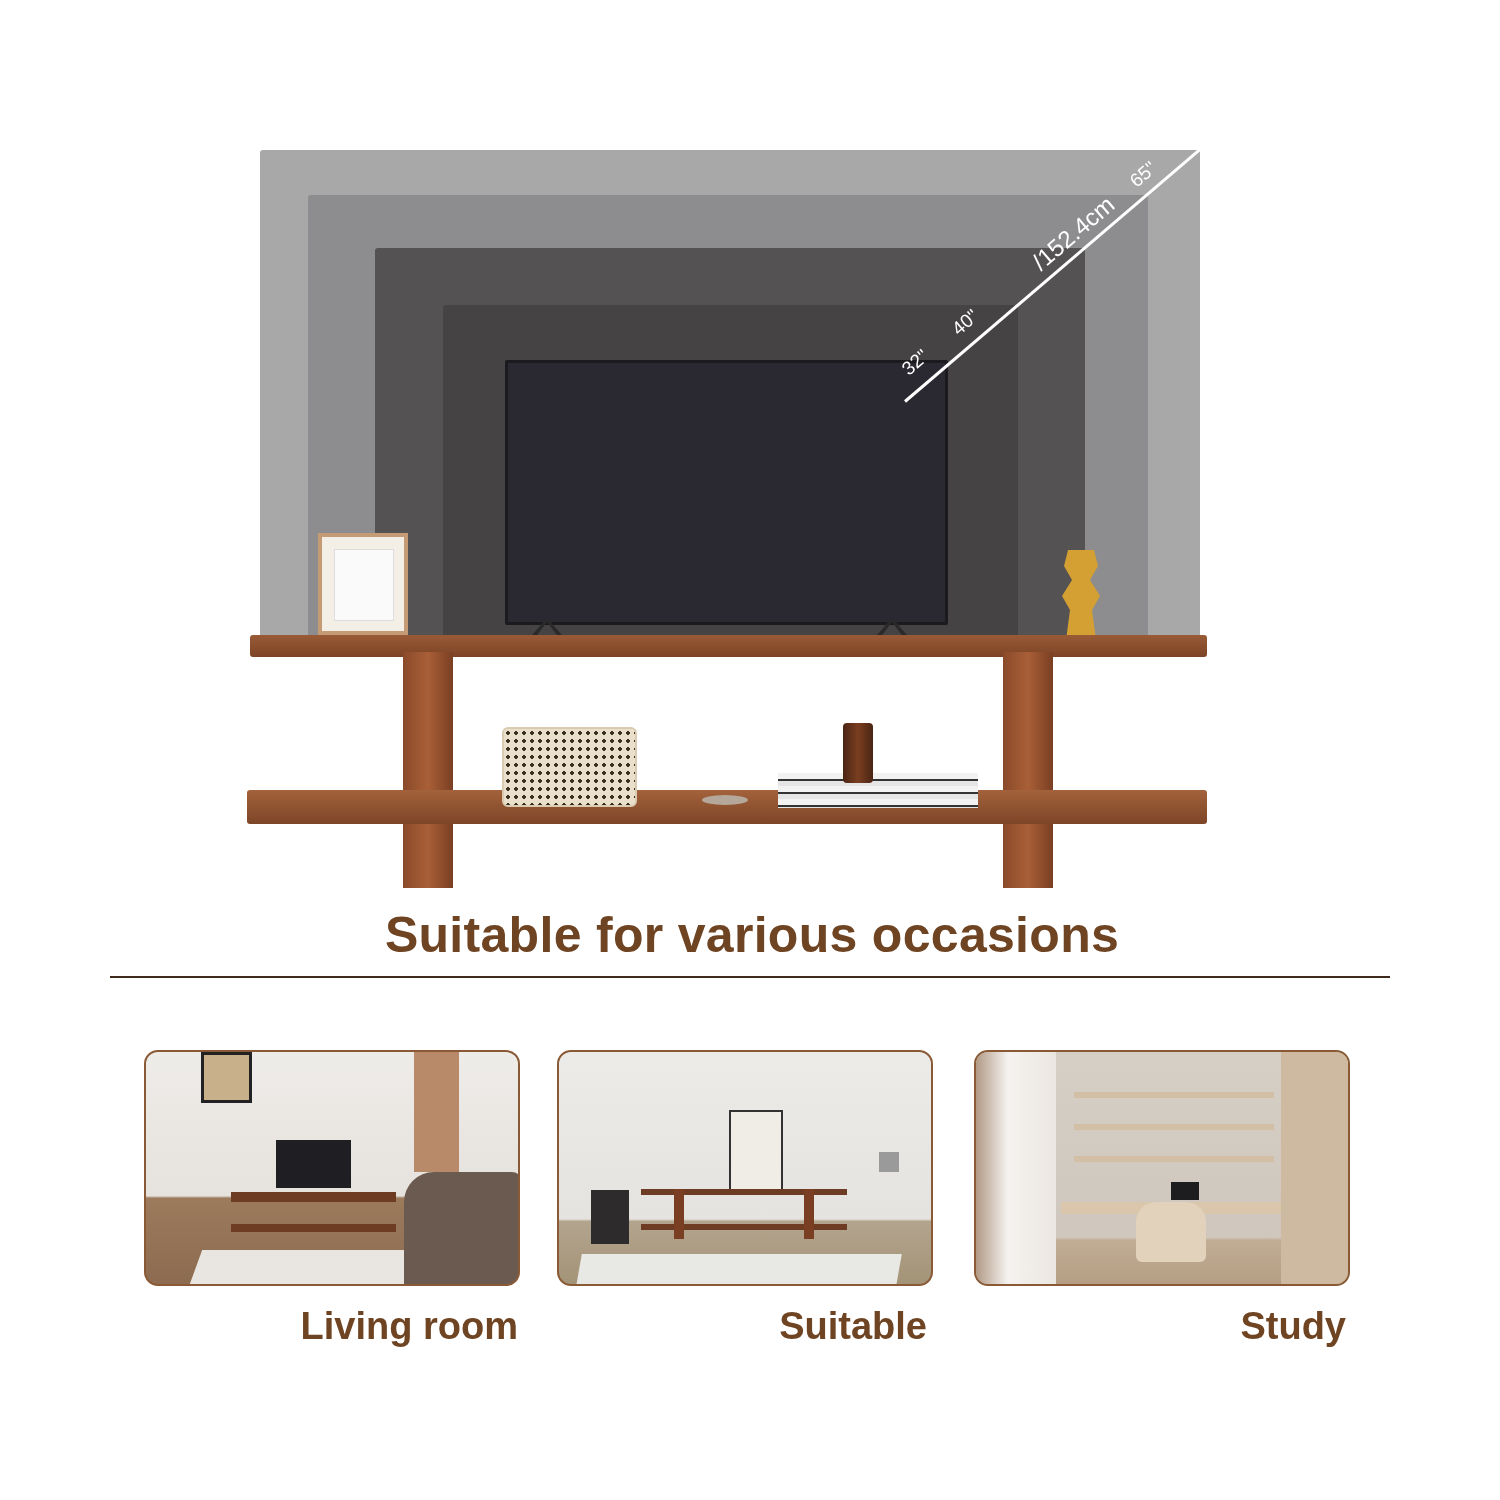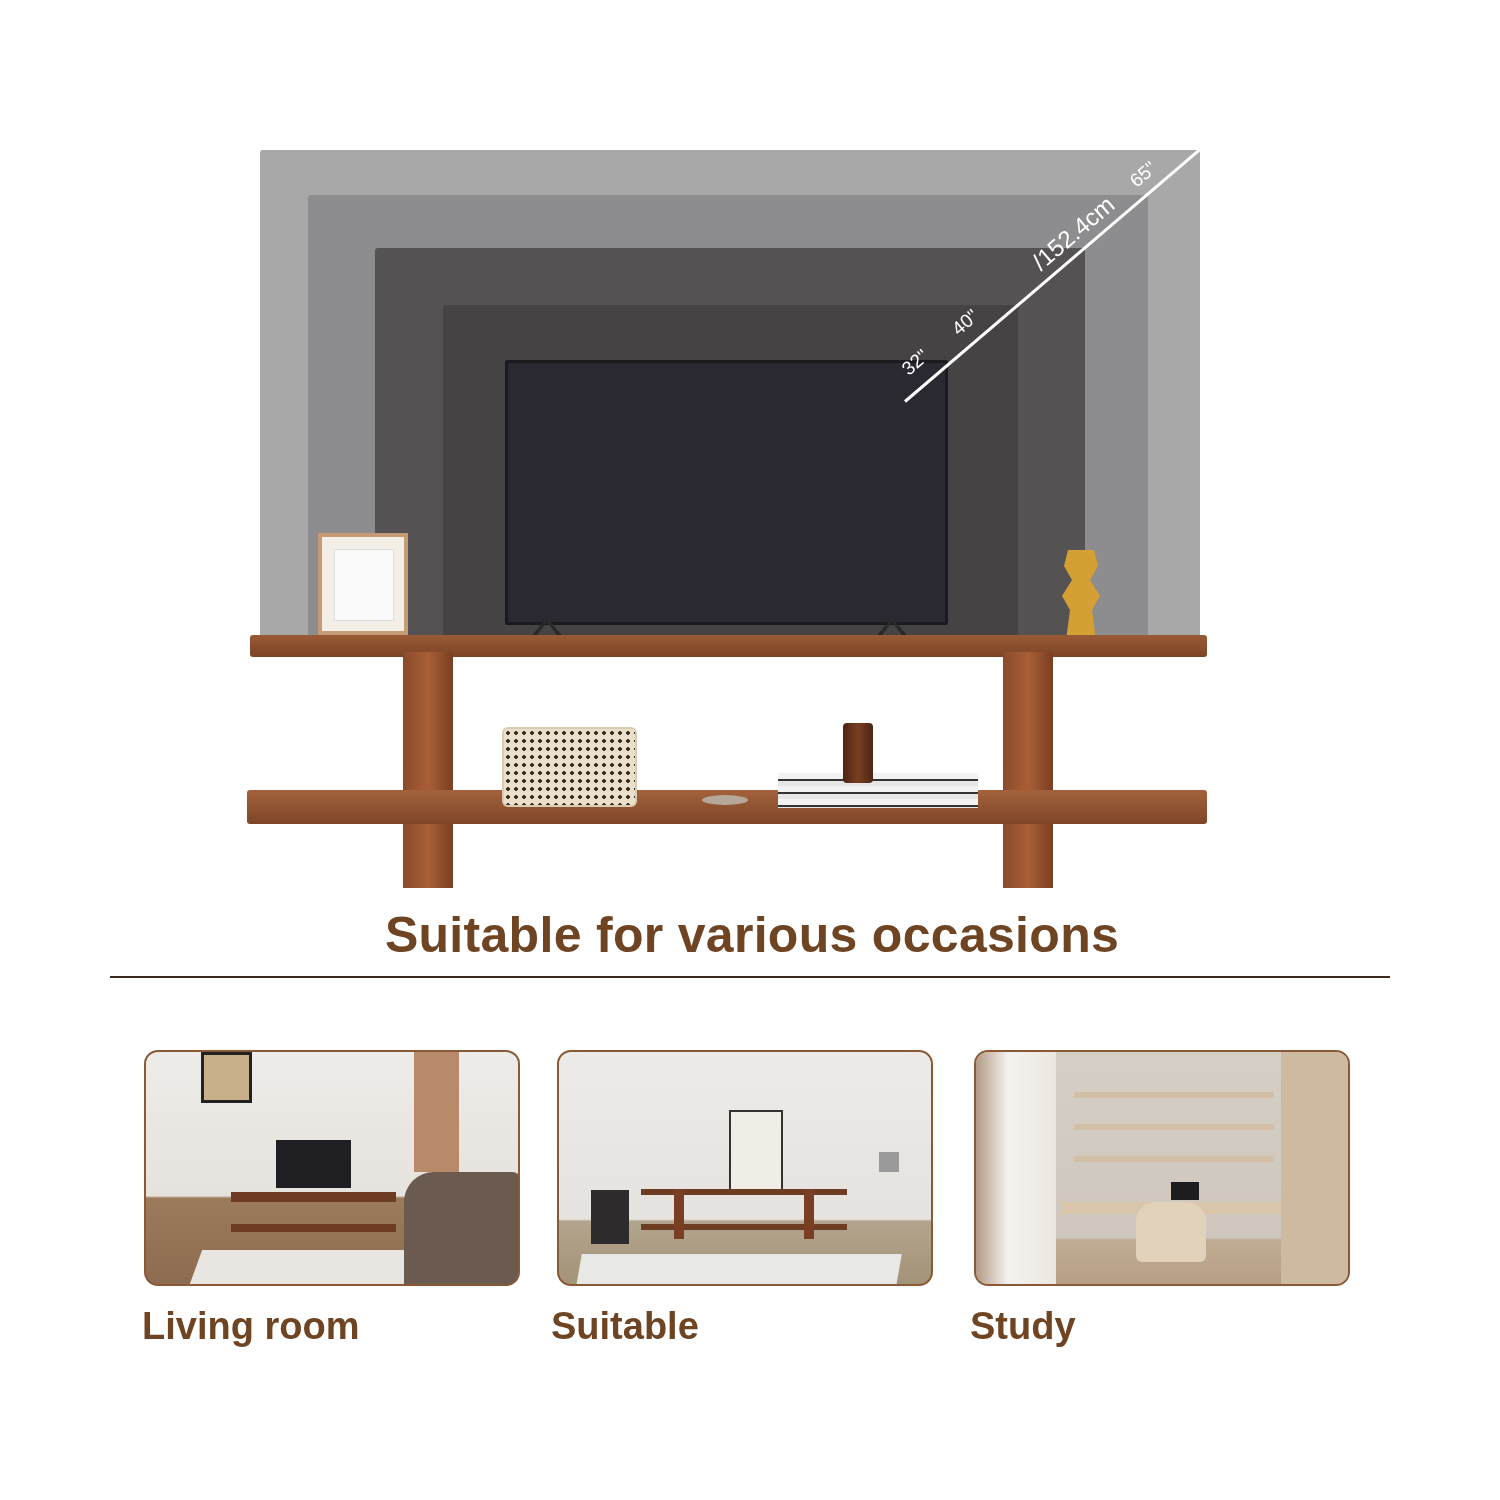--- a/index.html
+++ b/index.html
@@ -34,21 +34,21 @@
   .candle { position:absolute; left:843px; top:723px; width:30px; height:60px; border-radius:4px;
             background:linear-gradient(90deg,#4a2514,#7a3e20,#4a2514); }
   .books { position:absolute; left:778px; top:773px; width:200px; height:35px;
            background:repeating-linear-gradient(#f2f2f2 0 6px,#333 6px 8px,#e5e5e5 8px 13px); }
   .coaster { position:absolute; left:702px; top:795px; width:46px; height:10px; border-radius:50%; background:#b5a89a; }
   .title { position:absolute; left:2px; width:1500px; top:906px; text-align:center; color:#6f4422;
            font-size:50px; font-weight:bold; letter-spacing:0.3px; }
   .rule { position:absolute; left:110px; top:976px; width:1280px; height:2px; background:#3d2a1c; }
   .card { position:absolute; top:1050px; width:376px; height:236px; border-radius:14px;
           border:2px solid #8a5a36; overflow:hidden; box-sizing:border-box; }
-  .card-label { position:absolute; top:1305px; width:376px; text-align:left; color:#6f4422;
+  .card-label { position:absolute; top:1305px; width:376px; text-align:right; color:#6f4422;
                 font-size:38px; font-weight:bold; }
 </style>
 </head>
 <body>
 
 <div>
   <div class="tvsize s65"></div>
   <div class="tvsize s55"></div>
   <div class="tvsize s50"></div>
   <div class="tvsize s40"></div>

